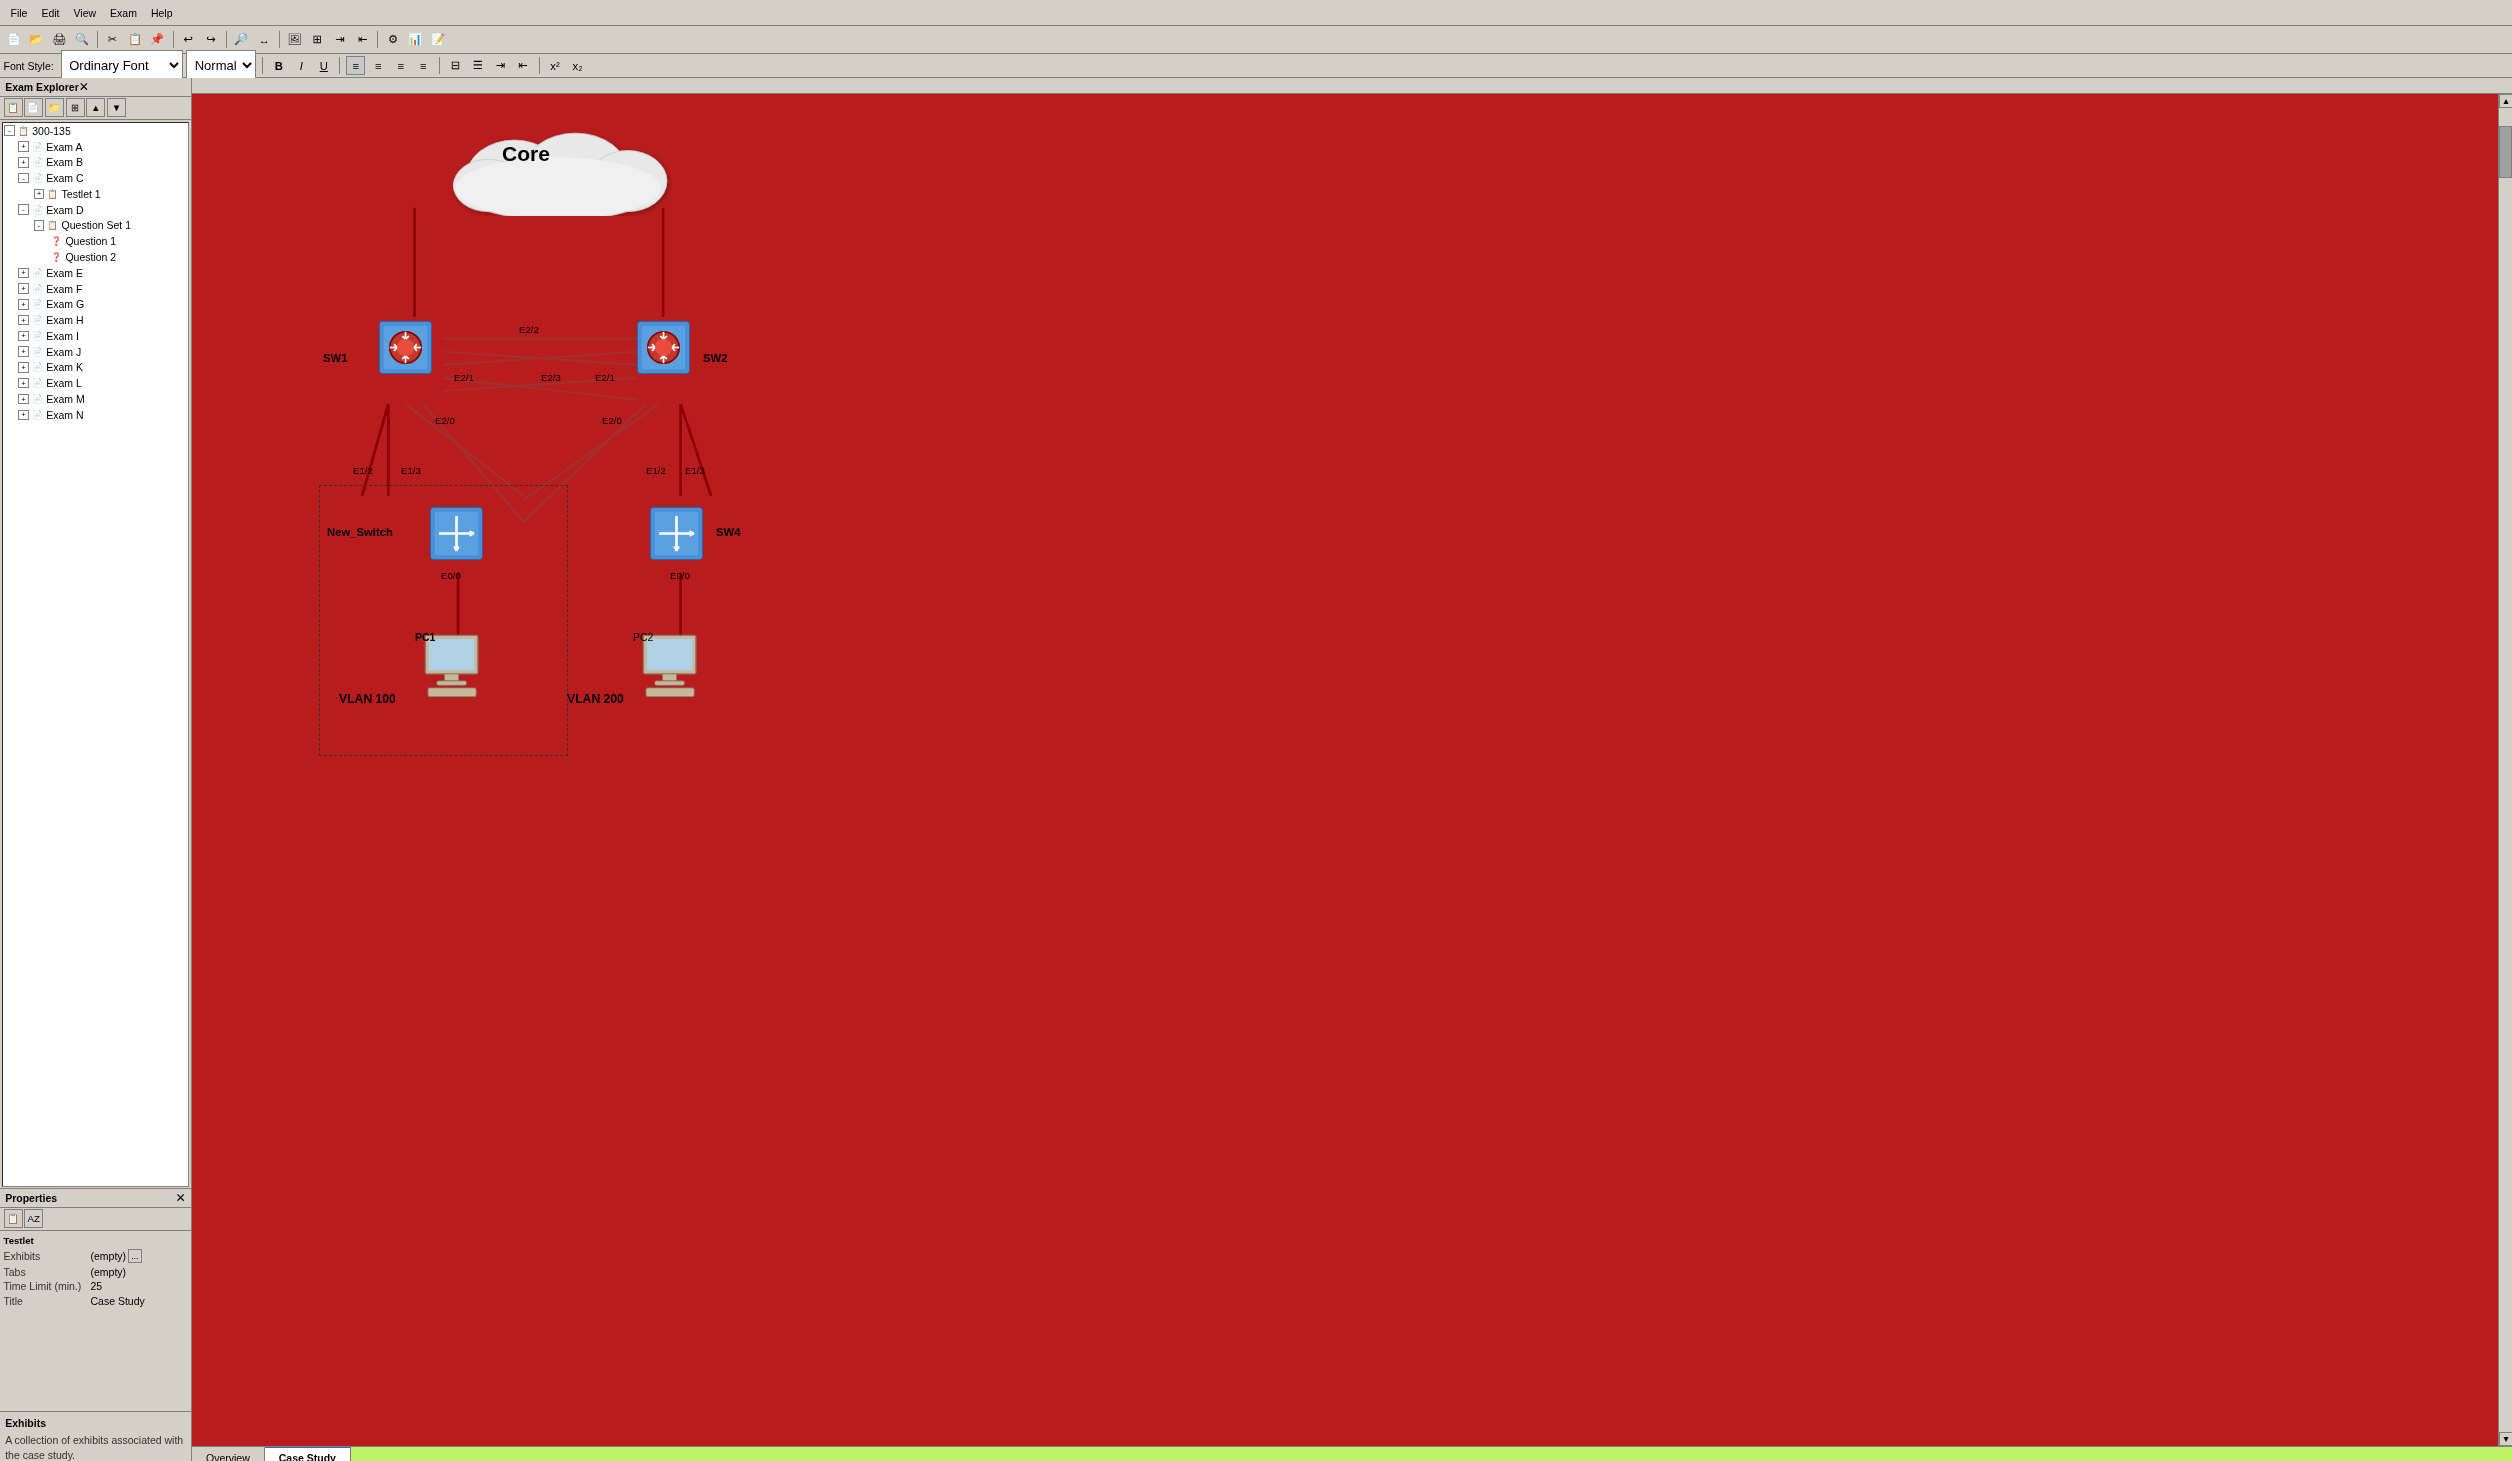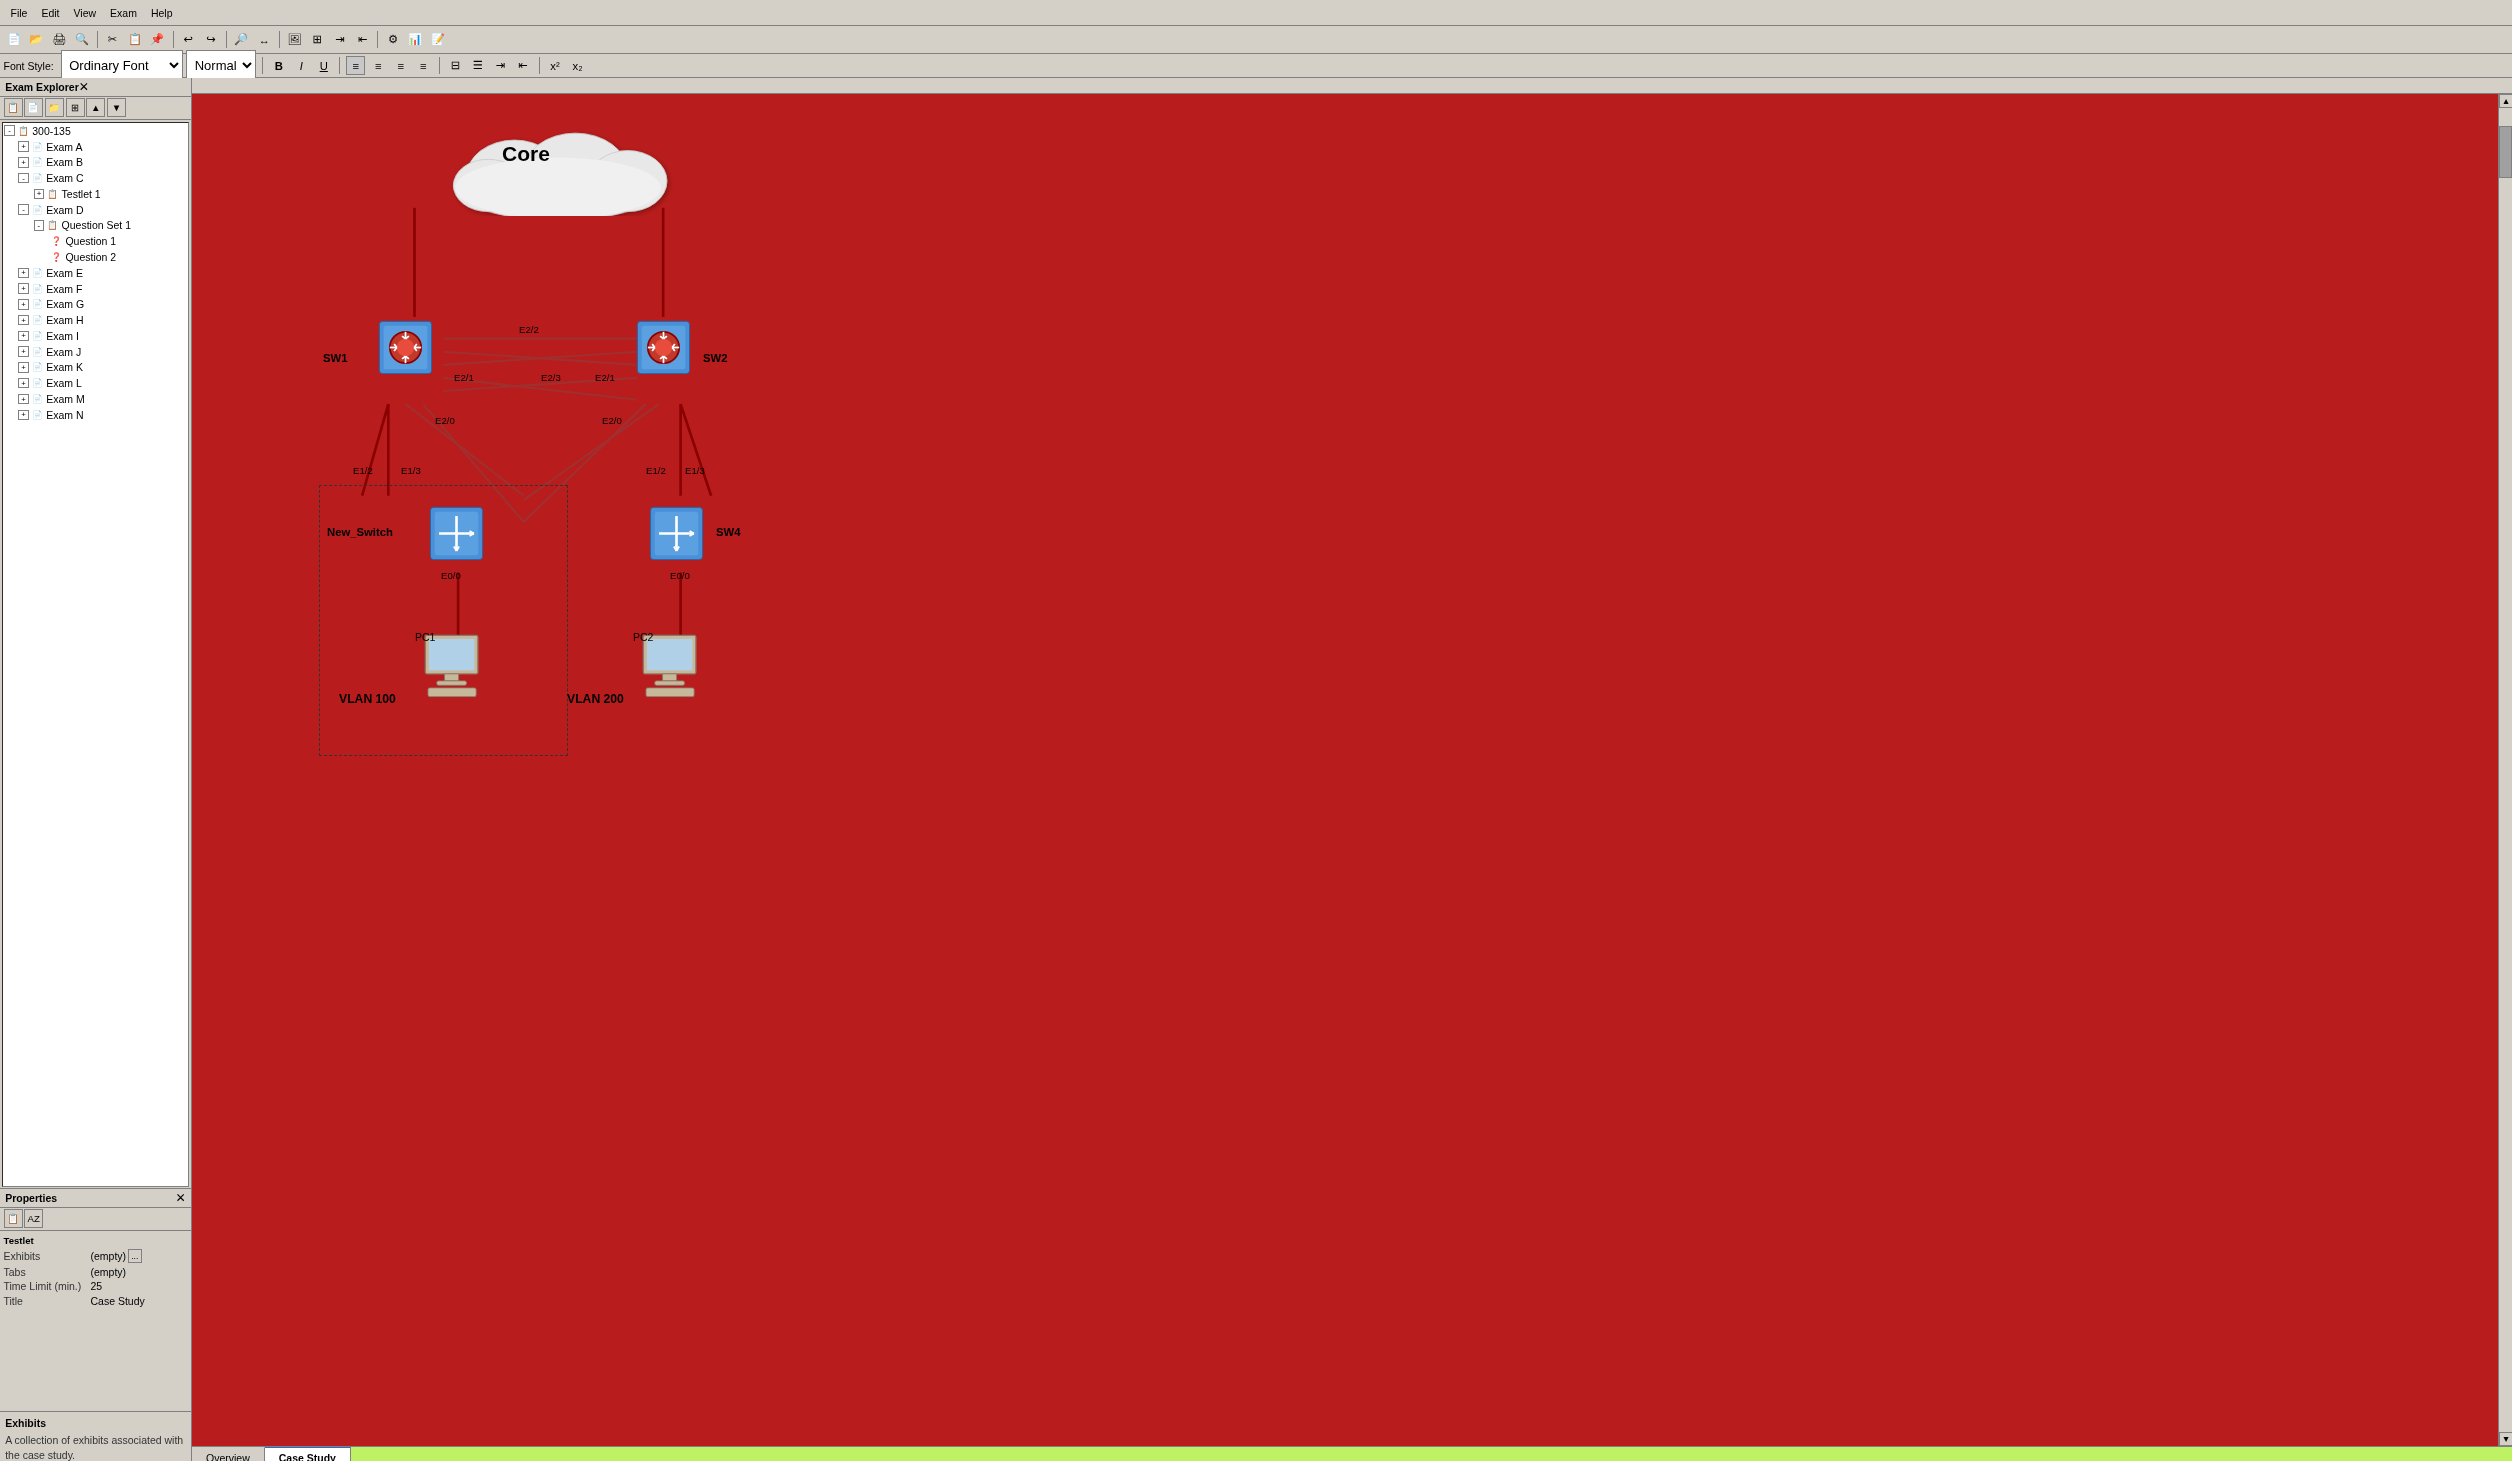--- a/index.html
+++ b/index.html
@@ -500,21 +500,21 @@
               <rect x="5" y="5" width="60" height="44" rx="2" fill="#c8b89a" stroke="#8a7a6a" stroke-width="1.5"></rect>
               <rect x="9" y="9" width="52" height="36" fill="#b0d0e8"></rect>
 
               <rect x="27" y="49" width="16" height="8" fill="#c8b89a" stroke="#8a7a6a" stroke-width="1"></rect>
 
               <rect x="18" y="57" width="34" height="5" rx="2" fill="#c8b89a" stroke="#8a7a6a" stroke-width="1"></rect>
 
               <rect x="8" y="65" width="55" height="10" rx="2" fill="#c8b89a" stroke="#8a7a6a" stroke-width="1"></rect>
             </svg>
           </div>
-          <div class="diagram-label" style="left:223px; top:537px; font-size:10.5px; font-weight:normal;">PC1</div>
+          <div class="diagram-label" style="left:223px; top:537px; font-size:10.5px; font-weight:bold;">PC1</div>
 
           <div class="pc-box" style="left:447px; top:537px;">
             <svg viewBox="0 0 80 80" width="70" height="70">
               <rect x="5" y="5" width="60" height="44" rx="2" fill="#c8b89a" stroke="#8a7a6a" stroke-width="1.5"></rect>
               <rect x="9" y="9" width="52" height="36" fill="#b0d0e8"></rect>
               <rect x="27" y="49" width="16" height="8" fill="#c8b89a" stroke="#8a7a6a" stroke-width="1"></rect>
               <rect x="18" y="57" width="34" height="5" rx="2" fill="#c8b89a" stroke="#8a7a6a" stroke-width="1"></rect>
               <rect x="8" y="65" width="55" height="10" rx="2" fill="#c8b89a" stroke="#8a7a6a" stroke-width="1"></rect>
             </svg>
           </div>

